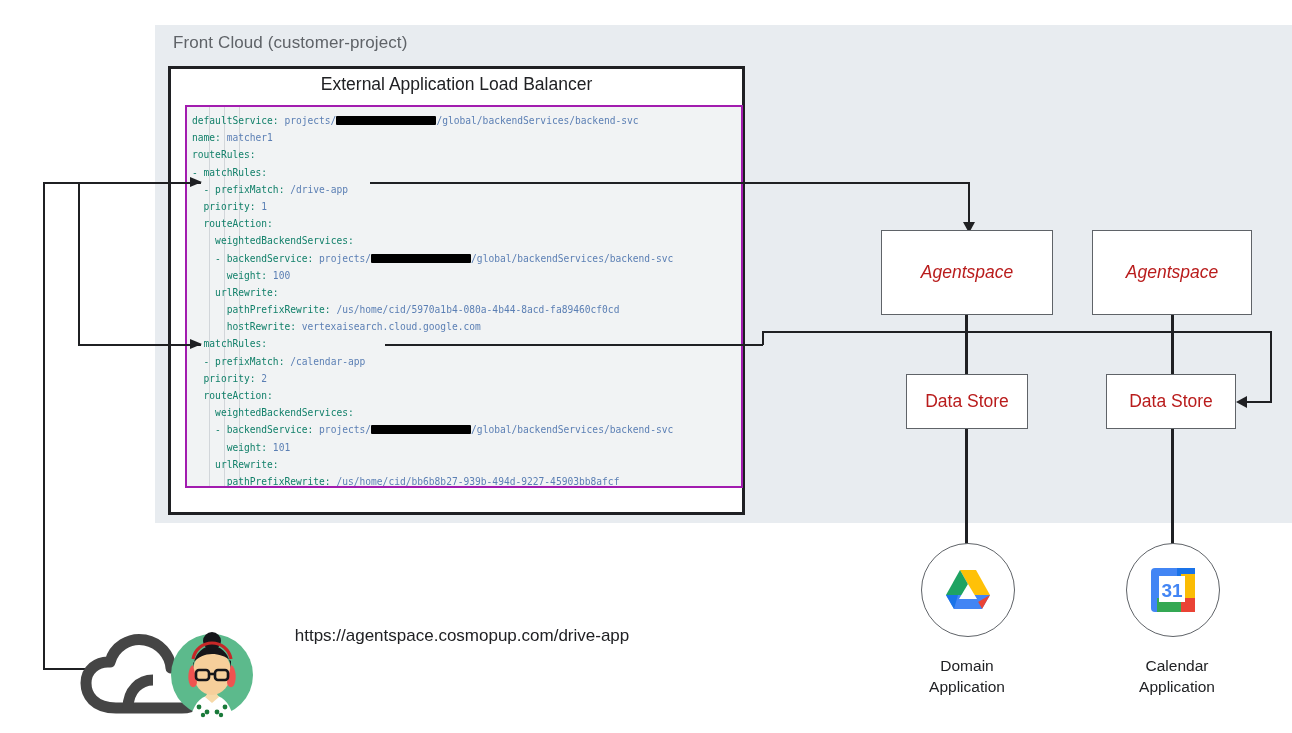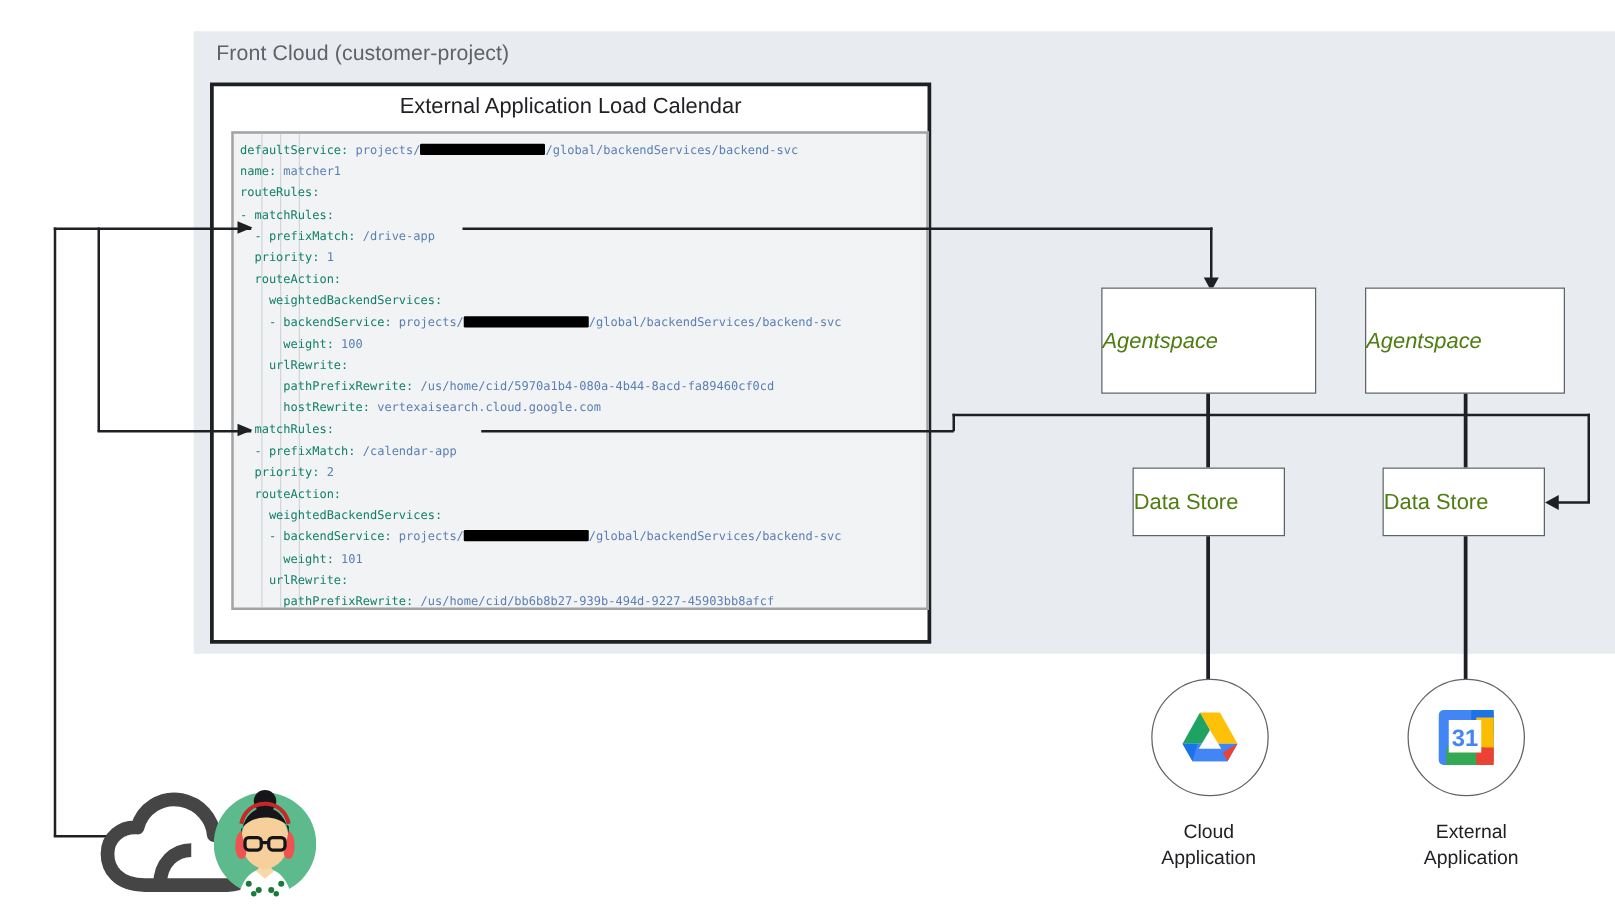--- a/index.html
+++ b/index.html
@@ -26,21 +26,21 @@
     background:#ffffff;border:3px solid #1f2023;box-sizing:border-box;
   }
   .lb-title{
     position:absolute;left:168px;top:74px;width:577px;
     text-align:center;font-size:17.5px;color:#202124;
   }
 
   
   .code-box{
     position:absolute;left:185px;top:105px;width:558px;height:383px;
-    background:#f1f3f4;border:2px solid #a3a3a3;box-sizing:border-box;
+    background:#f1f3f4;border:2px solid #a21caf;box-sizing:border-box;
     overflow:hidden;
   }
   .code-inner{
     position:absolute;left:5px;top:5px;right:0;bottom:0;
     font-family:"DejaVu Sans Mono","Liberation Mono",monospace;
     font-size:9.6px;line-height:17.2px;white-space:pre;
   }
   .ln{position:relative;height:17.2px;}
   .k{color:#12806a;}
   .v{color:#5b7fb4;}
@@ -48,22 +48,22 @@
     display:inline-block;background:#000;height:9px;vertical-align:-1px;
     border-radius:1px;
   }
   .gutter{
     position:absolute;top:0;width:1px;height:100%;background:#d2d6da;
   }
 
   
   .nbox{
     position:absolute;background:#ffffff;border:1.6px solid #5f6368;
-    box-sizing:border-box;display:flex;align-items:center;
-    font-size:17.5px;color:#4d7c0f;
+    box-sizing:border-box;display:flex;align-items:center;justify-content:center;
+    font-size:17.5px;color:#b91c1c;
   }
   .nbox.ital{font-style:italic;}
 
   
   .ln-h,.ln-v{position:absolute;background:#1f2023;}
   .ln-h{height:1.6px;}
   .ln-v{width:1.6px;}
   .thick-v{position:absolute;width:3.4px;background:#1f2023;}
 
   .arrow{position:absolute;width:0;height:0;}
@@ -91,21 +91,21 @@
 </style>
 </head>
 <body>
 
 <div id="stage">
 
   <div class="gc-panel"></div>
   <div class="gc-title">Front Cloud (customer-project)</div>
 
   <div class="lb-box"></div>
-  <div class="lb-title">External Application Load Calendar</div>
+  <div class="lb-title">External Application Load Balancer</div>
 
   <div class="code-box">
     <div class="gutter" style="left:22px;"></div>
     <div class="gutter" style="left:37px;"></div>
     <div class="gutter" style="left:52px;"></div>
     <div class="code-inner" id="code-inner"><div class="ln"><span></span><span class="k">defaultService:</span><span class="v"> projects/</span><span class="redact" style="width: 100px;"></span><span class="v">/global/backendServices/backend-svc</span></div><div class="ln"><span></span><span class="k">name:</span><span class="v"> matcher1</span></div><div class="ln"><span></span><span class="k">routeRules:</span></div><div class="ln"><span></span><span class="k">- matchRules:</span></div><div class="ln"><span>  </span><span class="k">- prefixMatch:</span><span class="v"> /drive-app</span></div><div class="ln"><span>  </span><span class="k">priority:</span><span class="v"> 1</span></div><div class="ln"><span>  </span><span class="k">routeAction:</span></div><div class="ln"><span>    </span><span class="k">weightedBackendServices:</span></div><div class="ln"><span>    </span><span class="k">- backendService:</span><span class="v"> projects/</span><span class="redact" style="width: 100px;"></span><span class="v">/global/backendServices/backend-svc</span></div><div class="ln"><span>      </span><span class="k">weight:</span><span class="v"> 100</span></div><div class="ln"><span>    </span><span class="k">urlRewrite:</span></div><div class="ln"><span>      </span><span class="k">pathPrefixRewrite:</span><span class="v"> /us/home/cid/5970a1b4-080a-4b44-8acd-fa89460cf0cd</span></div><div class="ln"><span>      </span><span class="k">hostRewrite:</span><span class="v"> vertexaisearch.cloud.google.com</span></div><div class="ln"><span></span><span class="k">- matchRules:</span></div><div class="ln"><span>  </span><span class="k">- prefixMatch:</span><span class="v"> /calendar-app</span></div><div class="ln"><span>  </span><span class="k">priority:</span><span class="v"> 2</span></div><div class="ln"><span>  </span><span class="k">routeAction:</span></div><div class="ln"><span>    </span><span class="k">weightedBackendServices:</span></div><div class="ln"><span>    </span><span class="k">- backendService:</span><span class="v"> projects/</span><span class="redact" style="width: 100px;"></span><span class="v">/global/backendServices/backend-svc</span></div><div class="ln"><span>      </span><span class="k">weight:</span><span class="v"> 101</span></div><div class="ln"><span>    </span><span class="k">urlRewrite:</span></div><div class="ln"><span>      </span><span class="k">pathPrefixRewrite:</span><span class="v"> /us/home/cid/bb6b8b27-939b-494d-9227-45903bb8afcf</span></div></div>
   </div>
 
   <div class="ln-h" style="left:43px;top:182px;width:158px;"></div>
   <div class="arrow arr-right" style="left:190px;top:177px;"></div>
@@ -152,35 +152,35 @@
     <svg width="48" height="44" viewBox="0 0 48 44">
       <polygon points="16,2 32,2 46,27 30,27" fill="#ffc107"></polygon>
       <polygon points="16,2 30,27 14,27 2,27" fill="#1ea362"></polygon>
       <polygon points="2,27 46,27 38,41 10,41" fill="#4285f4"></polygon>
       <polygon points="2,27 14,27 10,41" fill="#1a73e8"></polygon>
       <polygon points="46,27 38,41 34,34" fill="#ea4335"></polygon>
       <polygon points="24,16 15,31 33,31" fill="#ffffff"></polygon>
       <polygon points="10,41 38,41 34,34 14,34" fill="#4285f4"></polygon>
     </svg>
   </div>
-  <div class="capt" style="left:907px;top:655px;width:120px;">Cloud
+  <div class="capt" style="left:907px;top:655px;width:120px;">Domain
 Application</div>
 
   <div class="circ" style="left:1126px;top:543px;">
     <svg width="52" height="52" viewBox="0 0 52 52">
       <rect x="4" y="4" width="44" height="44" rx="4" fill="#4285f4"></rect>
       <rect x="30" y="4" width="18" height="18" fill="#1a73e8"></rect>
       <rect x="34" y="10" width="14" height="32" fill="#fbbc04"></rect>
       <rect x="10" y="34" width="30" height="14" fill="#34a853"></rect>
       <rect x="34" y="34" width="14" height="14" fill="#ea4335"></rect>
       <rect x="12" y="12" width="26" height="26" fill="#ffffff"></rect>
       <text x="25" y="33" font-family="'Liberation Sans',sans-serif" font-size="19" font-weight="bold" fill="#4285f4" text-anchor="middle">31</text>
     </svg>
   </div>
-  <div class="capt" style="left:1112px;top:655px;width:130px;">External
+  <div class="capt" style="left:1112px;top:655px;width:130px;">Calendar
 Application</div>
 
   <div style="position:absolute;left:78px;top:620px;width:175px;height:108px;">
     <svg width="175" height="108" viewBox="0 0 175 108">
       <path d="M38 88 C16 88 8 75 8 63 C8 50 19 41 32 42 C36 27 51 17 67 20 C82 23 92 35 93 48
                C108 45 122 54 124 68 C126 82 115 88 104 88 Z" fill="none" stroke="#454545" stroke-width="11" stroke-linejoin="round"></path>
       <path d="M50 88 C50 70 62 60 75 60" fill="none" stroke="#454545" stroke-width="11"></path>
     </svg>
     <svg width="82" height="96" viewBox="0 0 82 96" style="position:absolute;left:93px;top:7px;">
       <circle cx="41" cy="48" r="41" fill="#5cba8c"></circle>
@@ -198,15 +198,16 @@
       <path d="M22 38 C17 40 16 52 19 58 C21 62 26 60 26 55 Z" fill="#ef5350"></path>
       <path d="M60 38 C65 40 66 52 63 58 C61 62 56 60 56 55 Z" fill="#ef5350"></path>
       <path d="M22 32 C24 22 32 16 41 16 C50 16 58 22 60 32" fill="none" stroke="#c62828" stroke-width="3.2"></path>
       <rect x="25" y="43" width="13" height="10" rx="3" fill="none" stroke="#16161a" stroke-width="2.6"></rect>
       <rect x="44" y="43" width="13" height="10" rx="3" fill="none" stroke="#16161a" stroke-width="2.6"></rect>
       <line x1="38" y1="47" x2="44" y2="47" stroke="#16161a" stroke-width="2.6"></line>
     </svg>
   </div>
 
   <div class="urls">
+    <div>https://agentspace.cosmopup.com/drive-app</div>
   </div>
 
 </div>
 
 </body></html>

